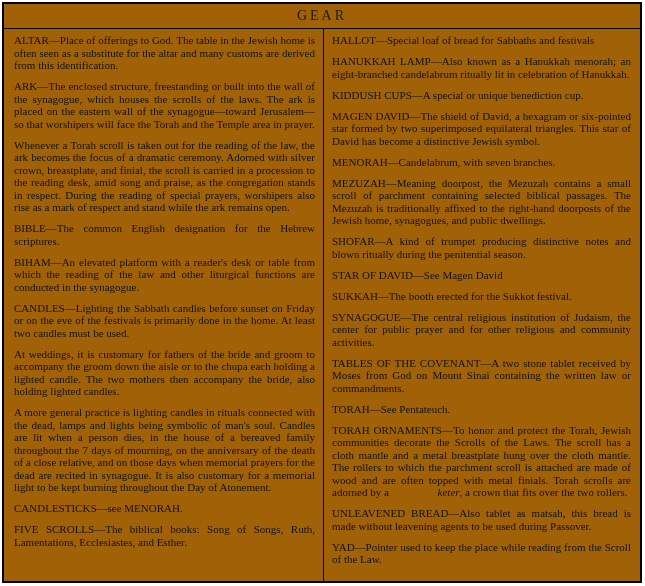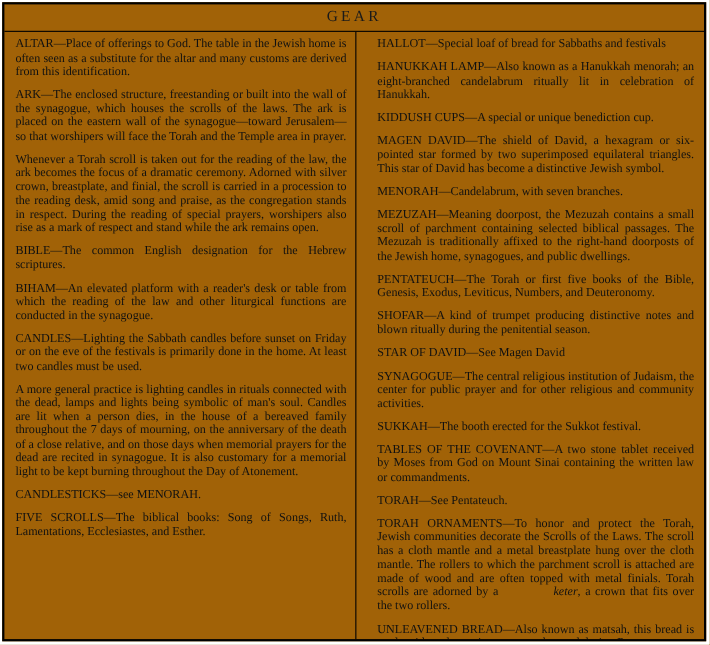--- a/index.html
+++ b/index.html
@@ -46,21 +46,20 @@
     overflow: hidden;
   }
   .col-left {
     width: 320px;
     border-right: 1px solid #000000;
     padding: 5px 8px 0 10px;
   }
   .col-right {
     flex: 1;
     padding: 5px 9px 0 8px;
-    margin-left: 11px;
   }
   p.entry {
     margin: 0 0 8.5px 0;
   }
   p.entry em {
     font-style: italic;
     padding-left: 46px;
   }
 </style>
 </head>
@@ -71,36 +70,36 @@
     <span>GEAR</span>
   </div>
   <div class="columns">
     <div class="col col-left" id="col-left">
         <p class="entry"><span>ALTAR—Place of offerings to God. The table in the Jewish home is often seen as a substitute for the altar and many customs are derived from this identification.</span></p>
         <p class="entry"><span>ARK—The enclosed structure, freestanding or built into the wall of the synagogue, which houses the scrolls of the laws. The ark is placed on the eastern wall of the synagogue—toward Jerusalem—so that worshipers will face the Torah and the Temple area in prayer.</span></p>
         <p class="entry"><span>Whenever a Torah scroll is taken out for the reading of the law, the ark becomes the focus of a dramatic ceremony. Adorned with silver crown, breastplate, and finial, the scroll is carried in a procession to the reading desk, amid song and praise, as the congregation stands in respect. During the reading of special prayers, worshipers also rise as a mark of respect and stand while the ark remains open.</span></p>
         <p class="entry"><span>BIBLE—The common English designation for the Hebrew scriptures.</span></p>
         <p class="entry"><span>BIHAM—An elevated platform with a reader's desk or table from which the reading of the law and other liturgical functions are conducted in the synagogue.</span></p>
         <p class="entry"><span>CANDLES—Lighting the Sabbath candles before sunset on Friday or on the eve of the festivals is primarily done in the home. At least two candles must be used.</span></p>
+        <p class="entry"><span>At weddings, it is customary for fathers of the bride and groom to accompany the groom down the aisle or to the chupa each holding a lighted candle. The two mothers then accompany the bride, also holding lighted candles.</span></p>
         <p class="entry"><span>A more general practice is lighting candles in rituals connected with the dead, lamps and lights being symbolic of man's soul. Candles are lit when a person dies, in the house of a bereaved family throughout the 7 days of mourning, on the anniversary of the death of a close relative, and on those days when memorial prayers for the dead are recited in synagogue. It is also customary for a memorial light to be kept burning throughout the Day of Atonement.</span></p>
         <p class="entry"><span>CANDLESTICKS—see MENORAH.</span></p>
         <p class="entry"><span>FIVE SCROLLS—The biblical books: Song of Songs, Ruth, Lamentations, Ecclesiastes, and Esther.</span></p>
       </div>
     <div class="col col-right" id="col-right">
         <p class="entry"><span>HALLOT—Special loaf of bread for Sabbaths and festivals</span></p>
         <p class="entry"><span>HANUKKAH LAMP—Also known as a Hanukkah menorah; an eight-branched candelabrum ritually lit in celebration of Hanukkah.</span></p>
         <p class="entry"><span>KIDDUSH CUPS—A special or unique benediction cup.</span></p>
         <p class="entry"><span>MAGEN DAVID—The shield of David, a hexagram or six-pointed star formed by two superimposed equilateral triangles. This star of David has become a distinctive Jewish symbol.</span></p>
         <p class="entry"><span>MENORAH—Candelabrum, with seven branches.</span></p>
         <p class="entry"><span>MEZUZAH—Meaning doorpost, the Mezuzah contains a small scroll of parchment containing selected biblical passages. The Mezuzah is traditionally affixed to the right-hand doorposts of the Jewish home, synagogues, and public dwellings.</span></p>
-        <p class="entry"><span>PENTATEUCH—The Torah or first five books of the Bible, Genesis, Exodus, Leviticus, Numbers, and Deuteronomy.</span></p>
         <p class="entry"><span>SHOFAR—A kind of trumpet producing distinctive notes and blown ritually during the penitential season.</span></p>
         <p class="entry"><span>STAR OF DAVID—See Magen David</span></p>
+        <p class="entry"><span>SUKKAH—The booth erected for the Sukkot festival.</span></p>
         <p class="entry"><span>SYNAGOGUE—The central religious institution of Judaism, the center for public prayer and for other religious and community activities.</span></p>
-        <p class="entry"><span>SUKKAH—The booth erected for the Sukkot festival.</span></p>
         <p class="entry"><span>TABLES OF THE COVENANT—A two stone tablet received by Moses from God on Mount Sinai containing the written law or commandments.</span></p>
         <p class="entry"><span>TORAH—See Pentateuch.</span></p>
         <p class="entry"><span>TORAH ORNAMENTS—To honor and protect the Torah, Jewish communities decorate the Scrolls of the Laws. The scroll has a cloth mantle and a metal breastplate hung over the cloth mantle. The rollers to which the parchment scroll is attached are made of wood and are often topped with metal finials. Torah scrolls are adorned by a </span><em>keter</em><span>,  a crown that fits over the two rollers.</span></p>
-        <p class="entry"><span>UNLEAVENED BREAD—Also known as matsah, this bread is made without leavening agents to be used during Passover.</span></p>
+        <p class="entry"><span>UNLEAVENED BREAD—Also tablet as matsah, this bread is made without leavening agents to be used during Passover.</span></p>
         <p class="entry"><span>YAD—Pointer used to keep the place while reading from the Scroll of the Law.</span></p>
       </div>
   </div>
 </div>
 
 </body></html>

